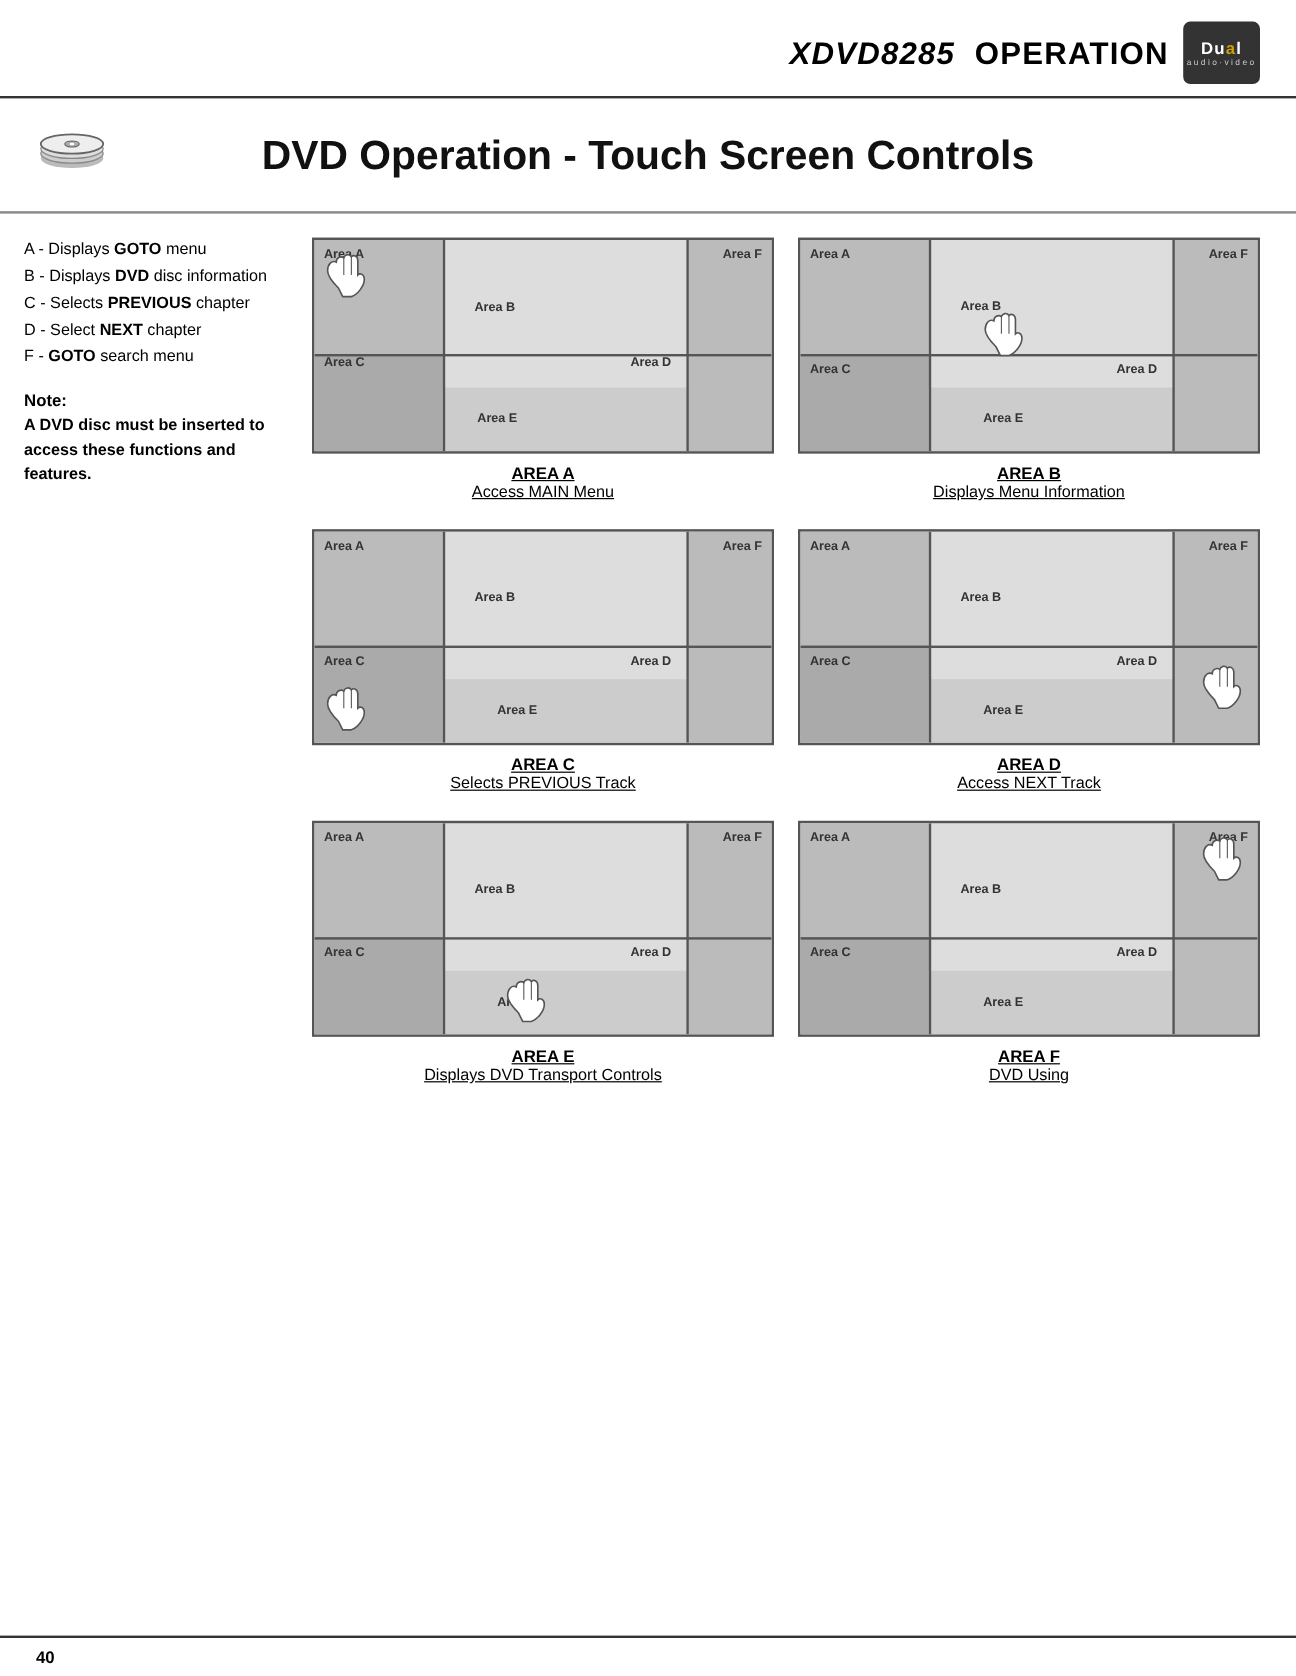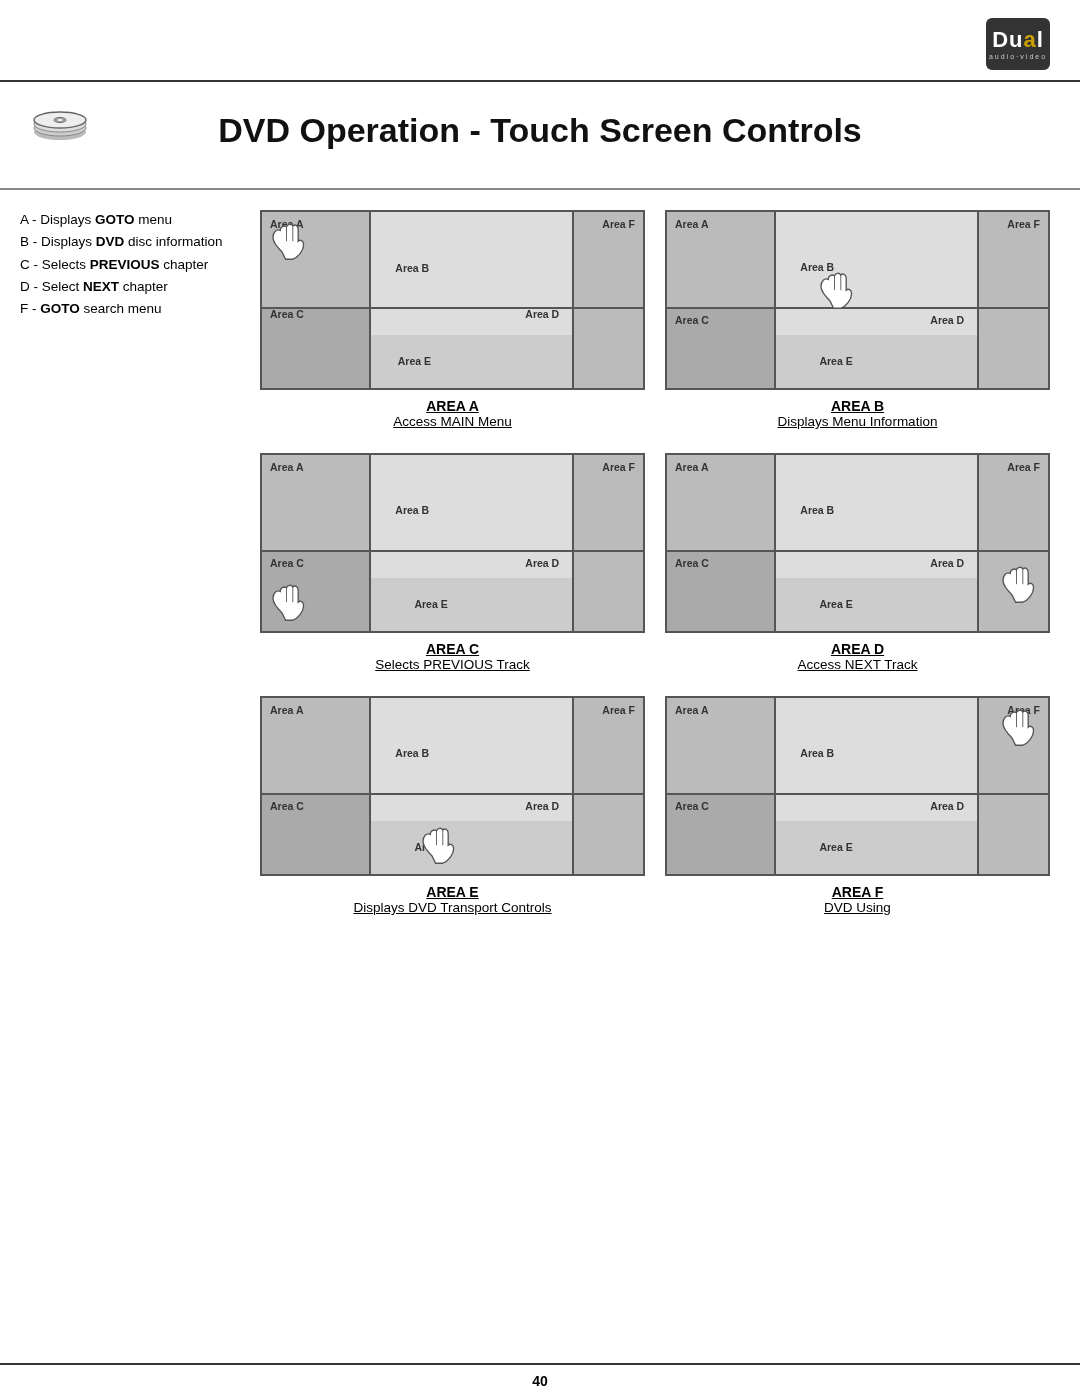--- a/index.html
+++ b/index.html
@@ -35,37 +35,37 @@
       display: flex;
       flex-direction: column;
       align-items: center;
       justify-content: center;
       width: 64px;
       height: 52px;
       background: #333;
     }
     .logo-box .logo-text {
       color: #fff;
-      font-size: 22px;
+      font-size: 14px;
       font-weight: bold;
       letter-spacing: 1px;
       line-height: 1;
     }
     .logo-box .logo-sub {
       color: #ccc;
       font-size: 7px;
       letter-spacing: 2px;
       margin-top: 2px;
     }
 
     
     .page-title-row {
       display: flex;
       align-items: center;
-      padding: 18px 30px 28px 30px;
+      padding: 18px 30px 16px 30px;
       border-bottom: 2px solid #888;
     }
     .dvd-icon {
       width: 60px;
       height: 60px;
       margin-right: 20px;
       flex-shrink: 0;
     }
     .page-title {
       font-size: 34px;
@@ -181,21 +181,21 @@
 
     
     .footer {
       position: absolute;
       bottom: 0;
       left: 0;
       right: 0;
       border-top: 2px solid #333;
       padding: 8px 30px;
       display: flex;
-      justify-content: center;
+      justify-content: flex-start;
       align-items: center;
     }
     .page-number {
       font-size: 14px;
       font-weight: bold;
     }
 
     
     .hand-svg {
       position: absolute;
@@ -255,20 +255,24 @@
       top: 0; bottom: 0;
       width: 2px;
       background: #555;
       right: 18%;
     }
   </style>
 </head>
 <body>
 
 <div class="header">
+  <span class="header-title">
+    <span class="model">XDVD8285</span>
+    &nbsp;<span>OPERATION</span>
+  </span>
   <div class="logo-box">
     <span class="logo-text">Du<span style="color:#c8a000">a</span>l</span>
     <span class="logo-sub">audio·video</span>
   </div>
 </div>
 
 <div class="page-title-row">
 
   <svg class="dvd-icon" viewBox="0 0 60 60" xmlns="http://www.w3.org/2000/svg">
     <ellipse cx="30" cy="32" rx="26" ry="8" fill="#bbb"></ellipse>
@@ -284,20 +288,24 @@
 <div class="main-content">
 
   <div class="left-sidebar">
     <ul class="sidebar-list">
       <li>A - Displays <strong>GOTO</strong> menu</li>
       <li>B - Displays <strong>DVD</strong> disc information</li>
       <li>C - Selects <strong>PREVIOUS</strong> chapter</li>
       <li>D - Select <strong>NEXT</strong> chapter</li>
       <li>F - <strong>GOTO</strong> search menu</li>
     </ul>
+    <div class="sidebar-note">
+      <div class="note-title">Note:</div>
+      <div class="note-body">A DVD disc must be inserted to access these functions and features.</div>
+    </div>
   </div>
 
   <div class="diagrams-area">
 
     <div class="diagram-row">
 
       <div class="diagram-item">
         <div class="diagram-box">
 
           <div class="region-a"></div>

